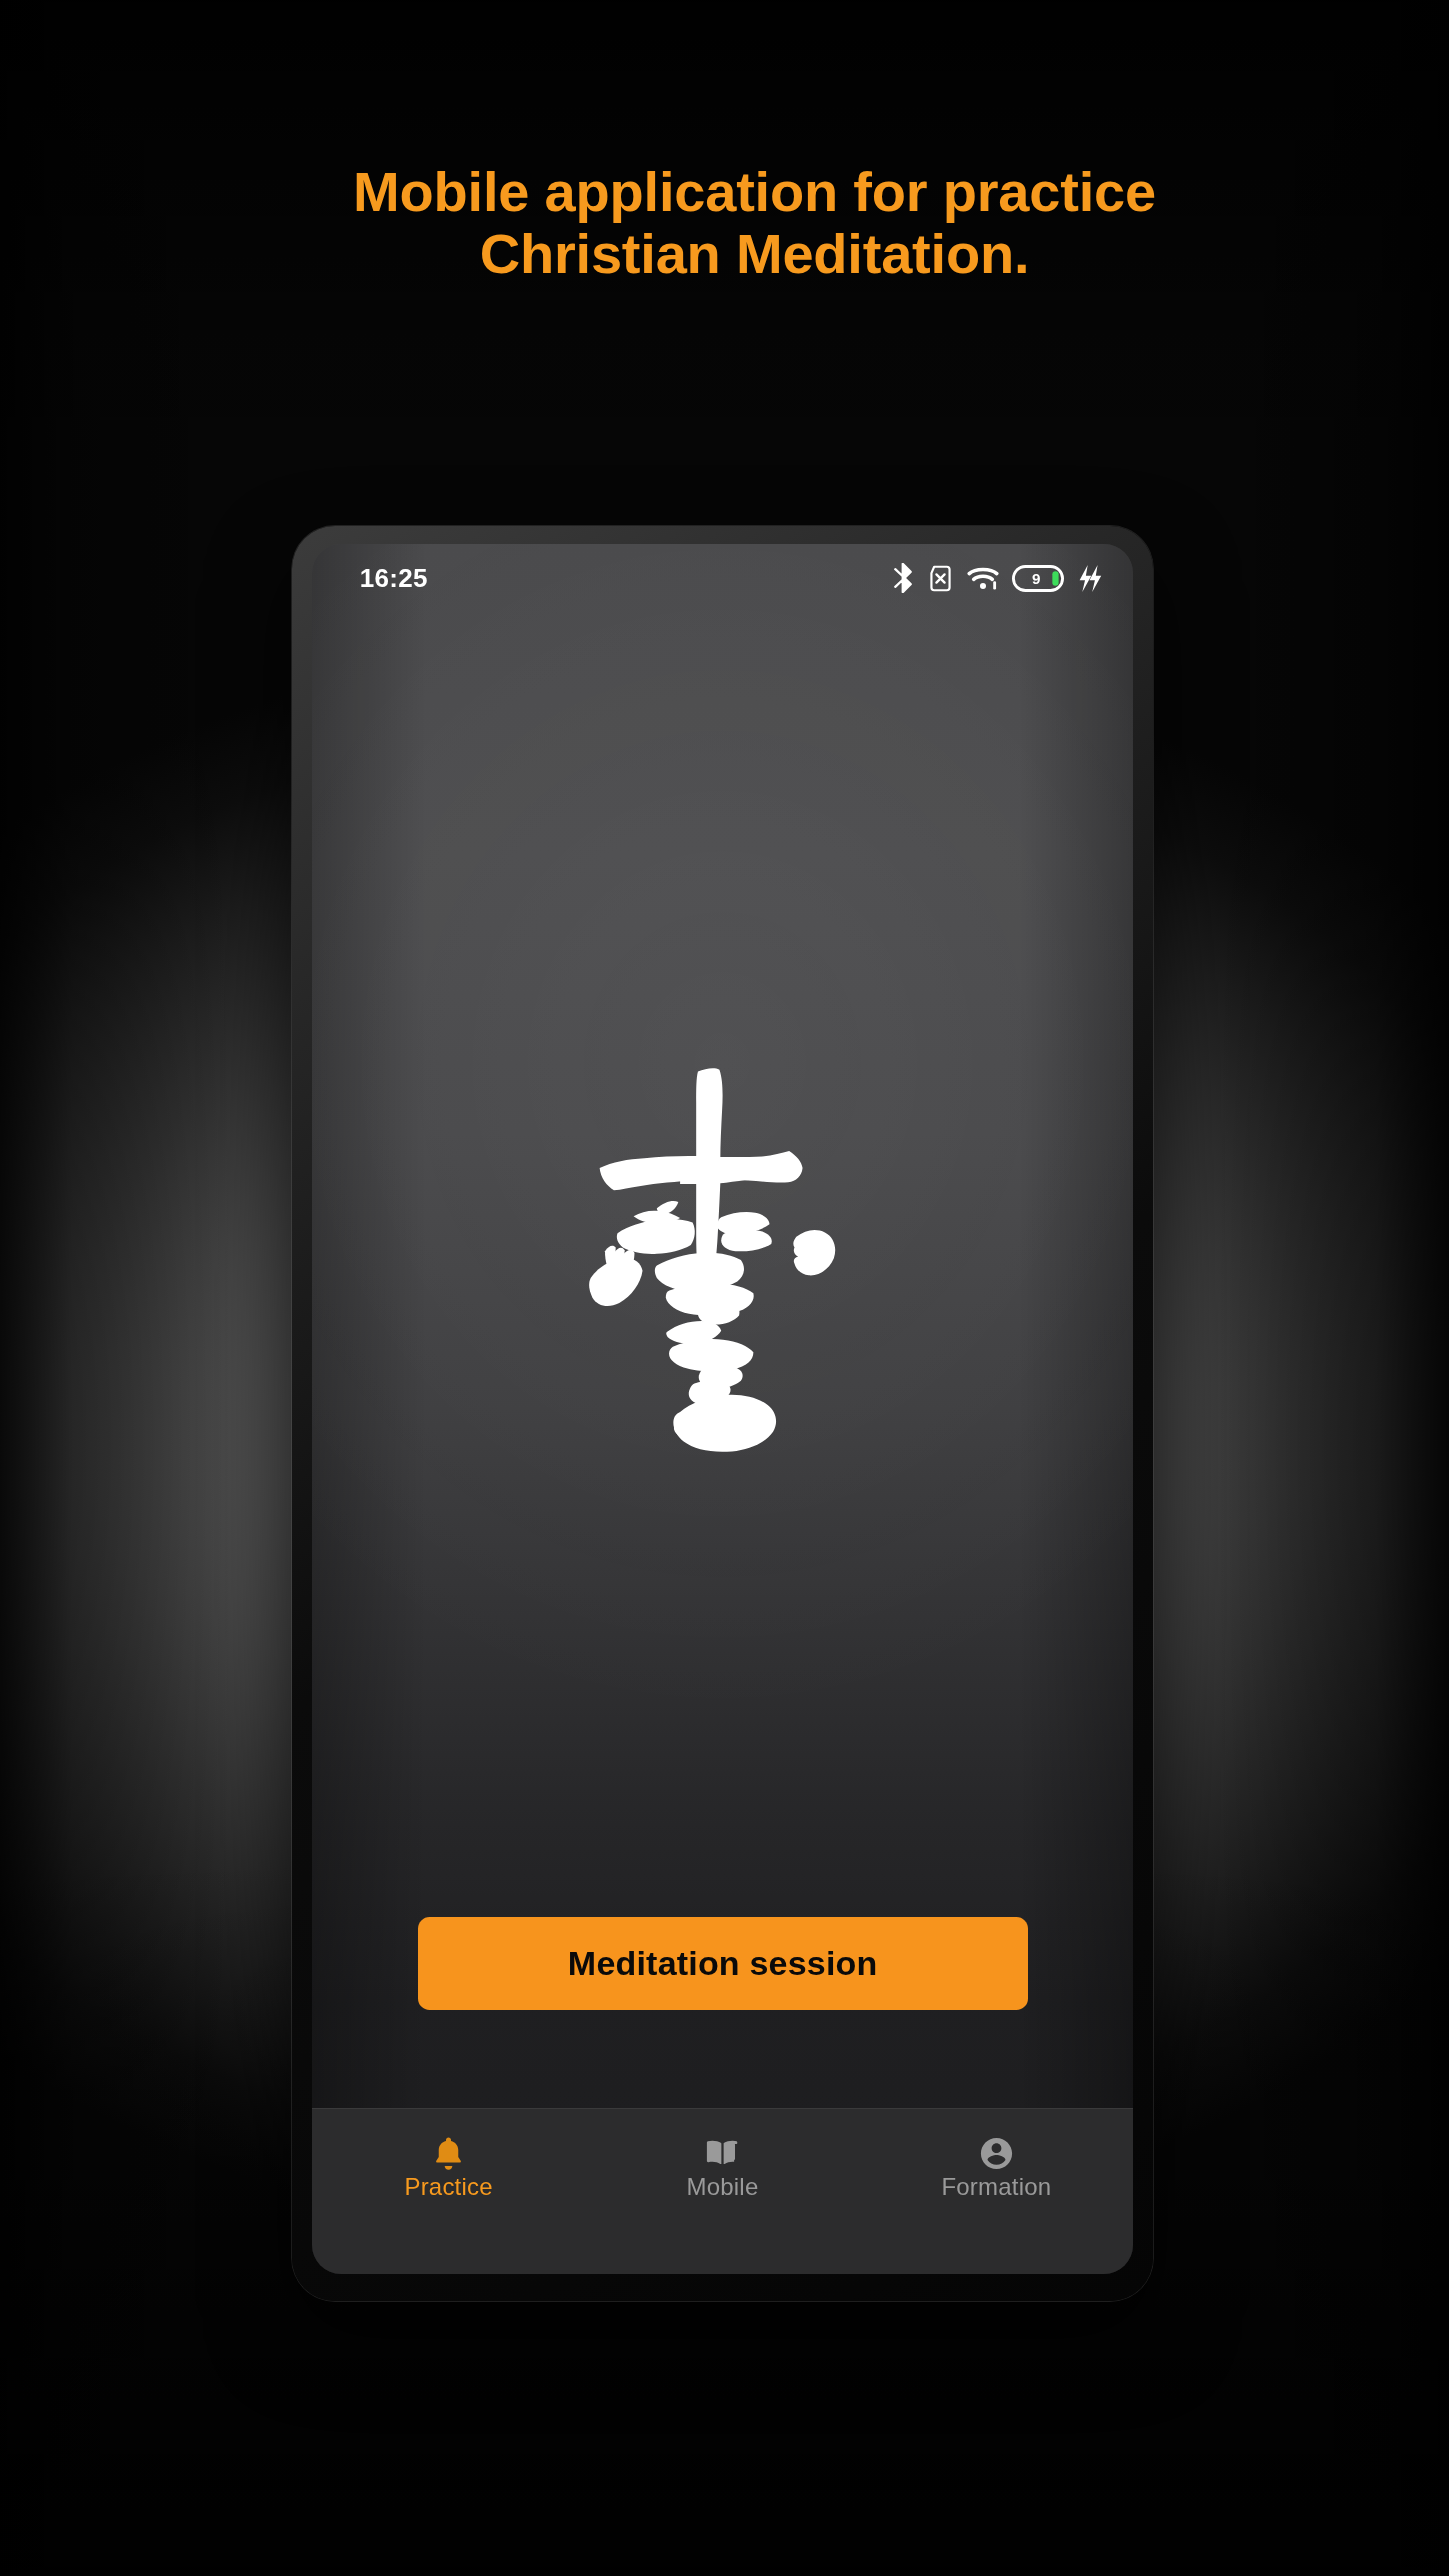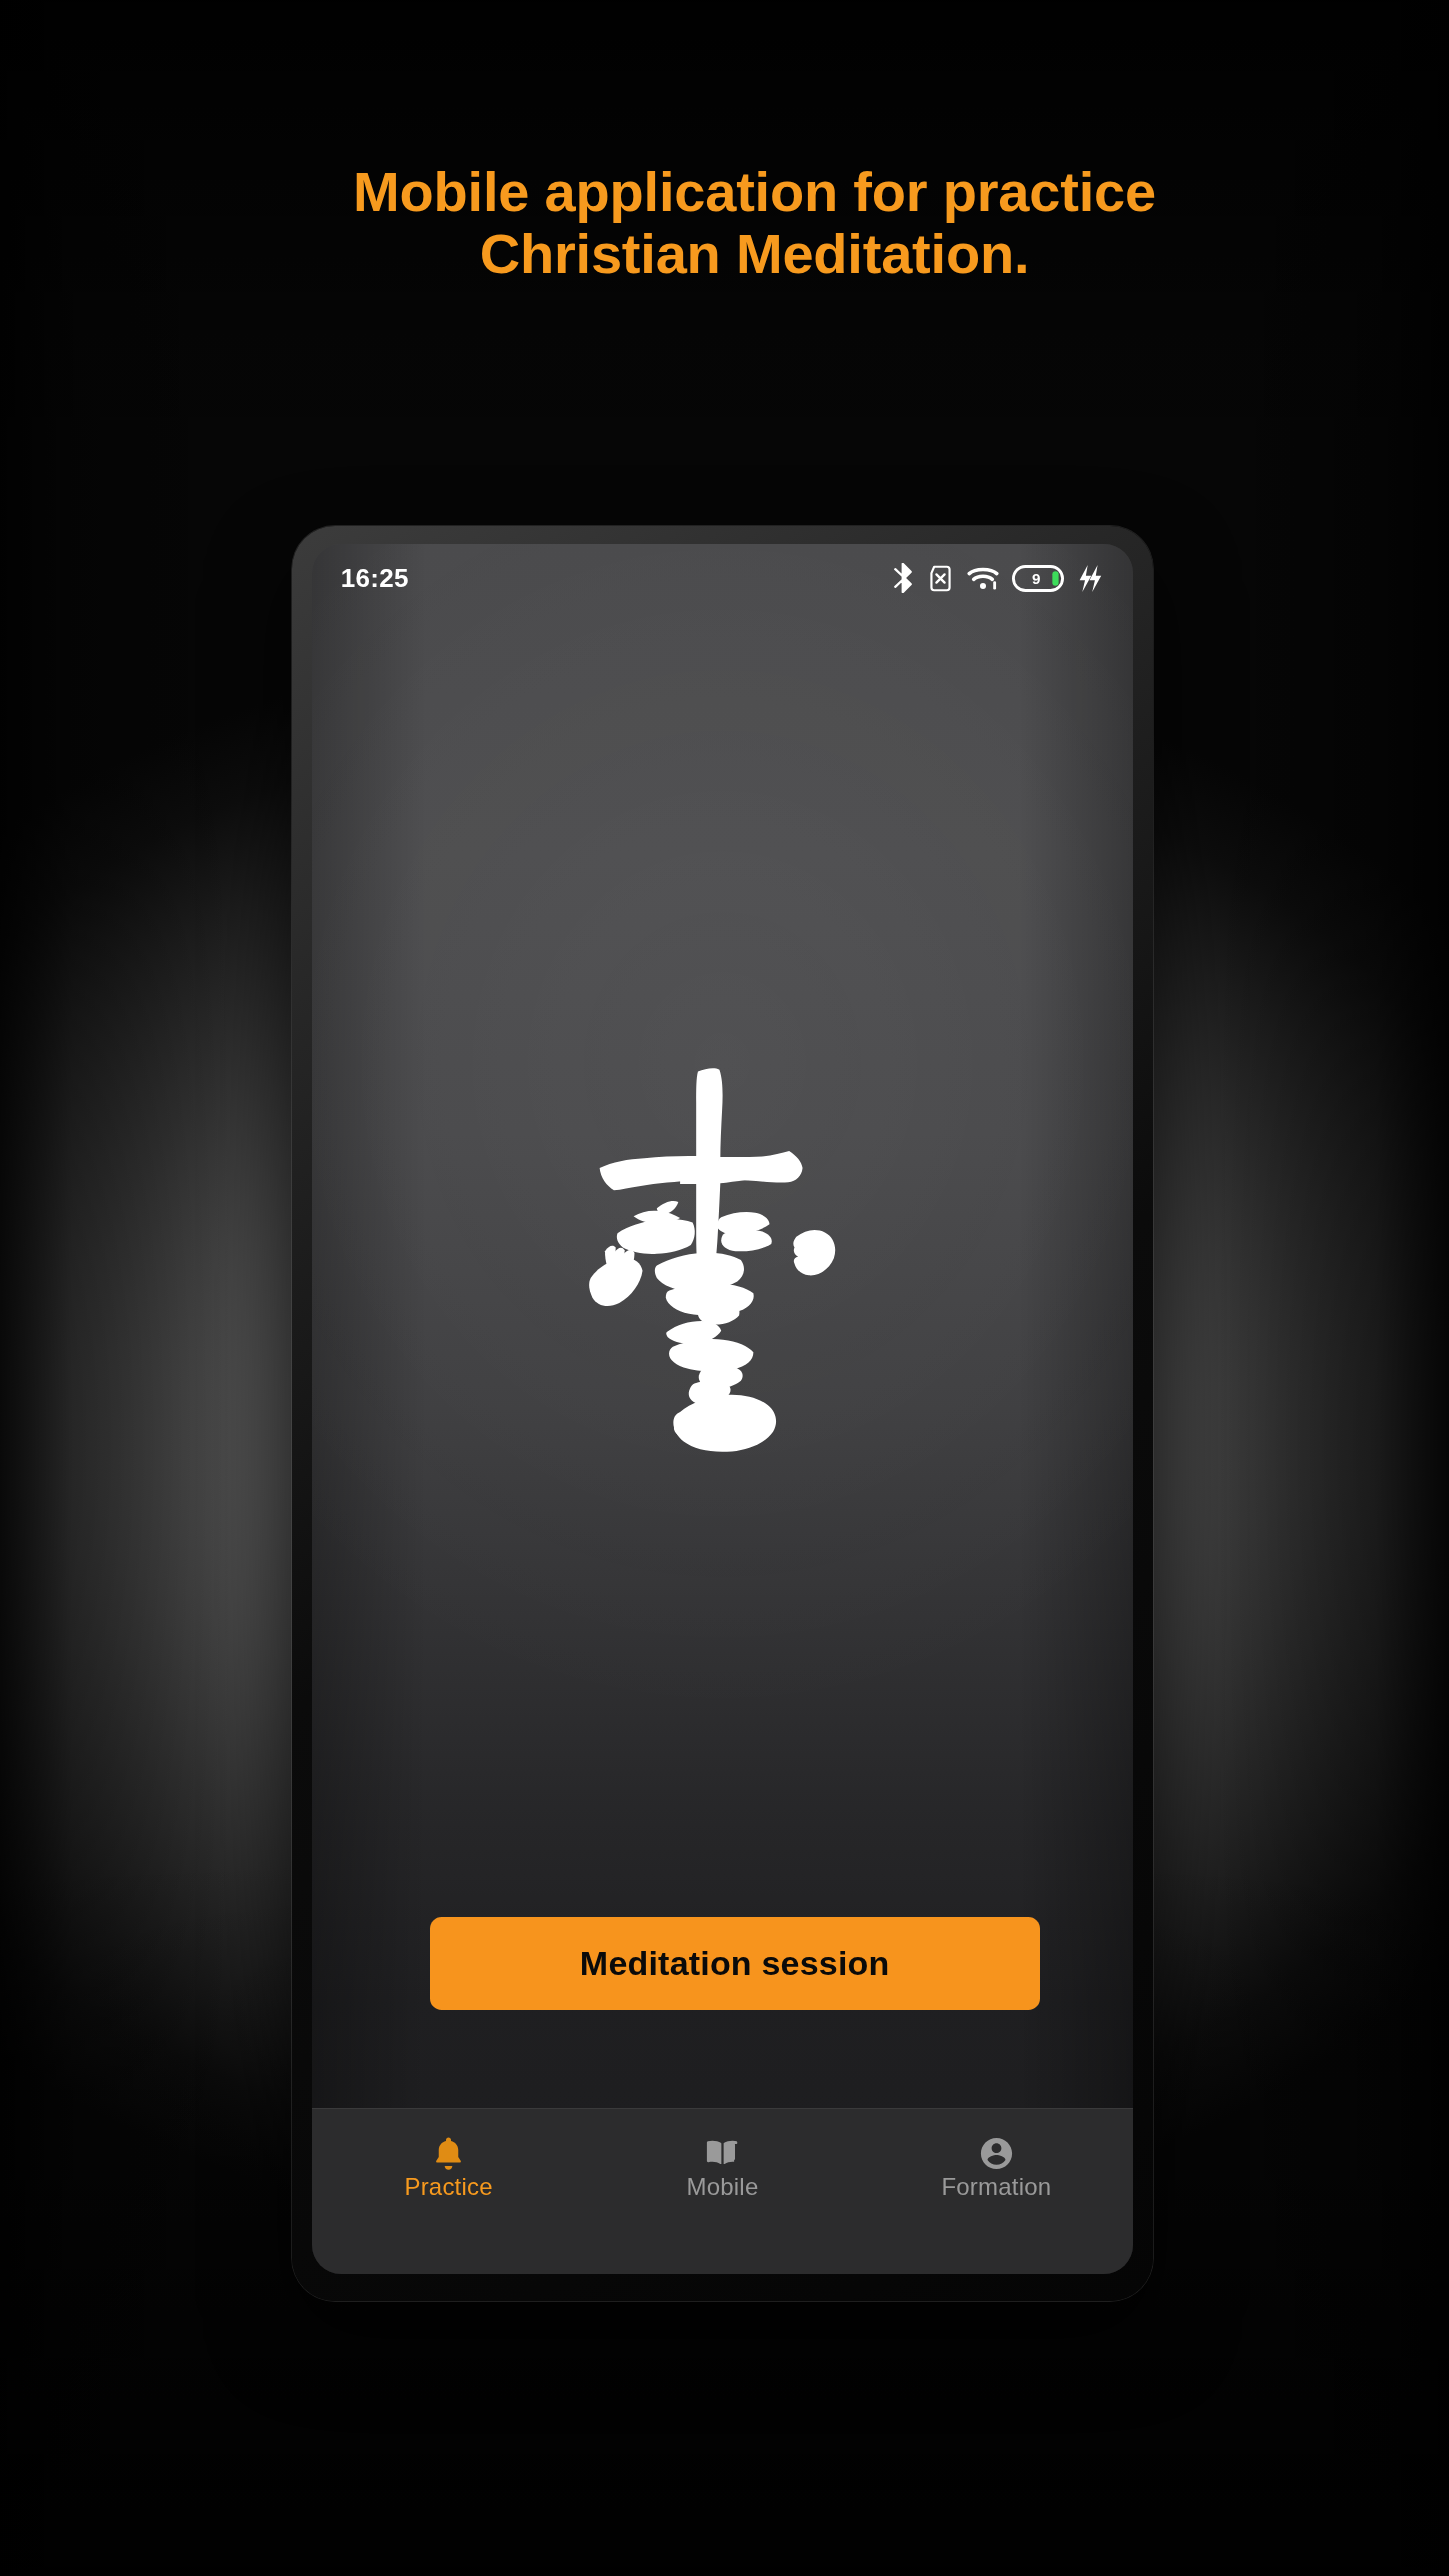--- a/index.html
+++ b/index.html
@@ -143,20 +143,21 @@
     justify-content: space-between;
     padding: 0 30px 0 29px;
     box-sizing: border-box;
     z-index: 3;
   }
   #clock {
     color: #ffffff;
     font-size: 26px;
     font-weight: bold;
     letter-spacing: 0.3px;
+    margin-left: 19px;
   }
   #status-icons {
     display: flex;
     align-items: center;
     gap: 12.5px;
   }
   .sicon { display: block; }
 
   
   #logo-wrap {
@@ -180,21 +181,20 @@
     border: none;
     border-radius: 11.6px;
     background: #F7941D;
     color: #0a0a0a;
     font-family: "Liberation Sans", sans-serif;
     font-size: 34px;
     font-weight: bold;
     letter-spacing: 0.2px;
     cursor: pointer;
     z-index: 3;
-    margin-left: 12px;
   }
 
   
   #bottomnav {
     position: absolute;
     left: 0;
     bottom: 0;
     width: 100%;
     height: 166px;
     background: #2c2c2d;

